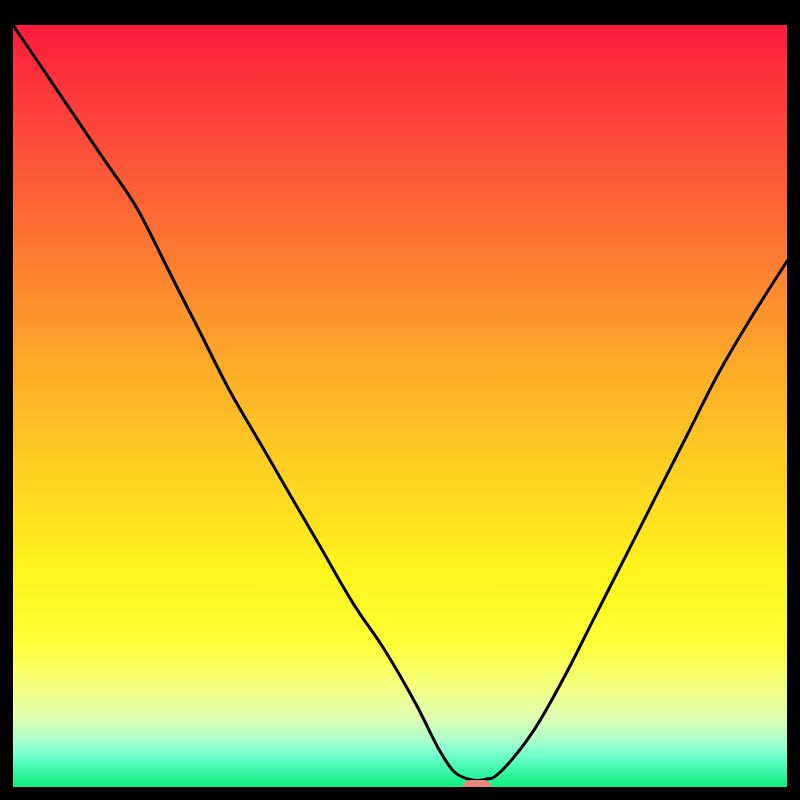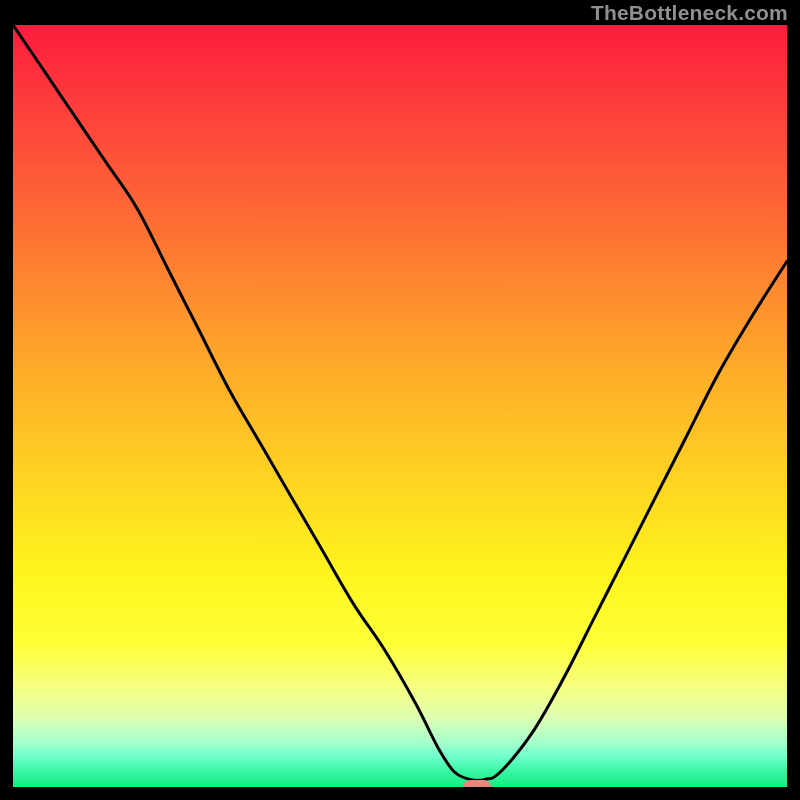--- a/index.html
+++ b/index.html
@@ -65,21 +65,20 @@
     letter-spacing: 0.2px;
     color: #8f8f90;
     user-select: none;
   }
 </style>
 </head>
 <body>
 
 <div class="stage">
 
-  <div class="watermark">TheBottleneck.com</div>
 
   <div class="plot-area">
     <div class="gradient"></div>
 
     <svg class="curve-layer" viewBox="0 0 774 762" preserveAspectRatio="none">
       <path id="curve-path" fill="none" stroke="#000" stroke-width="3" stroke-linecap="round" stroke-linejoin="round" d="M 0.0 0.0 C 5.6 8.2, 19.8 29.3, 31.0 45.7 C 42.1 62.2, 50.8 75.0, 61.9 91.4 C 73.1 107.9, 81.7 120.7, 92.9 137.2 C 104.0 153.6, 112.7 163.7, 123.8 182.9 C 135.0 202.1, 143.7 221.9, 154.8 243.8 C 165.9 265.8, 174.6 282.9, 185.8 304.8 C 196.9 326.7, 205.6 345.2, 216.7 365.8 C 227.9 386.3, 236.5 399.9, 247.7 419.1 C 258.8 438.3, 267.5 453.2, 278.6 472.4 C 289.8 491.6, 298.5 506.6, 309.6 525.8 C 320.7 545.0, 329.4 561.3, 340.6 579.1 C 351.7 597.0, 360.4 607.0, 371.5 624.8 C 382.7 642.7, 392.7 660.3, 402.5 678.2 C 412.2 696.0, 418.7 711.6, 425.7 723.9 C 432.7 736.2, 435.6 741.3, 441.2 746.8 C 446.8 752.2, 451.1 753.0, 456.7 754.4 C 462.2 755.8, 466.6 755.8, 472.1 754.4 C 477.7 753.0, 479.3 755.0, 487.6 746.8 C 496.0 738.5, 507.4 725.1, 518.6 708.7 C 529.7 692.2, 538.4 675.9, 549.5 655.3 C 560.7 634.7, 569.4 616.3, 580.5 594.4 C 591.6 572.4, 600.3 555.3, 611.5 533.4 C 622.6 511.5, 631.3 494.4, 642.4 472.4 C 653.6 450.5, 662.2 433.4, 673.4 411.5 C 684.5 389.5, 693.2 371.1, 704.3 350.5 C 715.5 329.9, 722.8 317.8, 735.3 297.2 C 747.8 276.6, 767.0 247.2, 774.0 236.2"></path>
     </svg>
 
     <div id="marker" class="marker" style="left: 450.468px; top: 754.761px; width: 27.864px; height: 14.478px; border-radius: 7.239px;"></div>
   </div>

